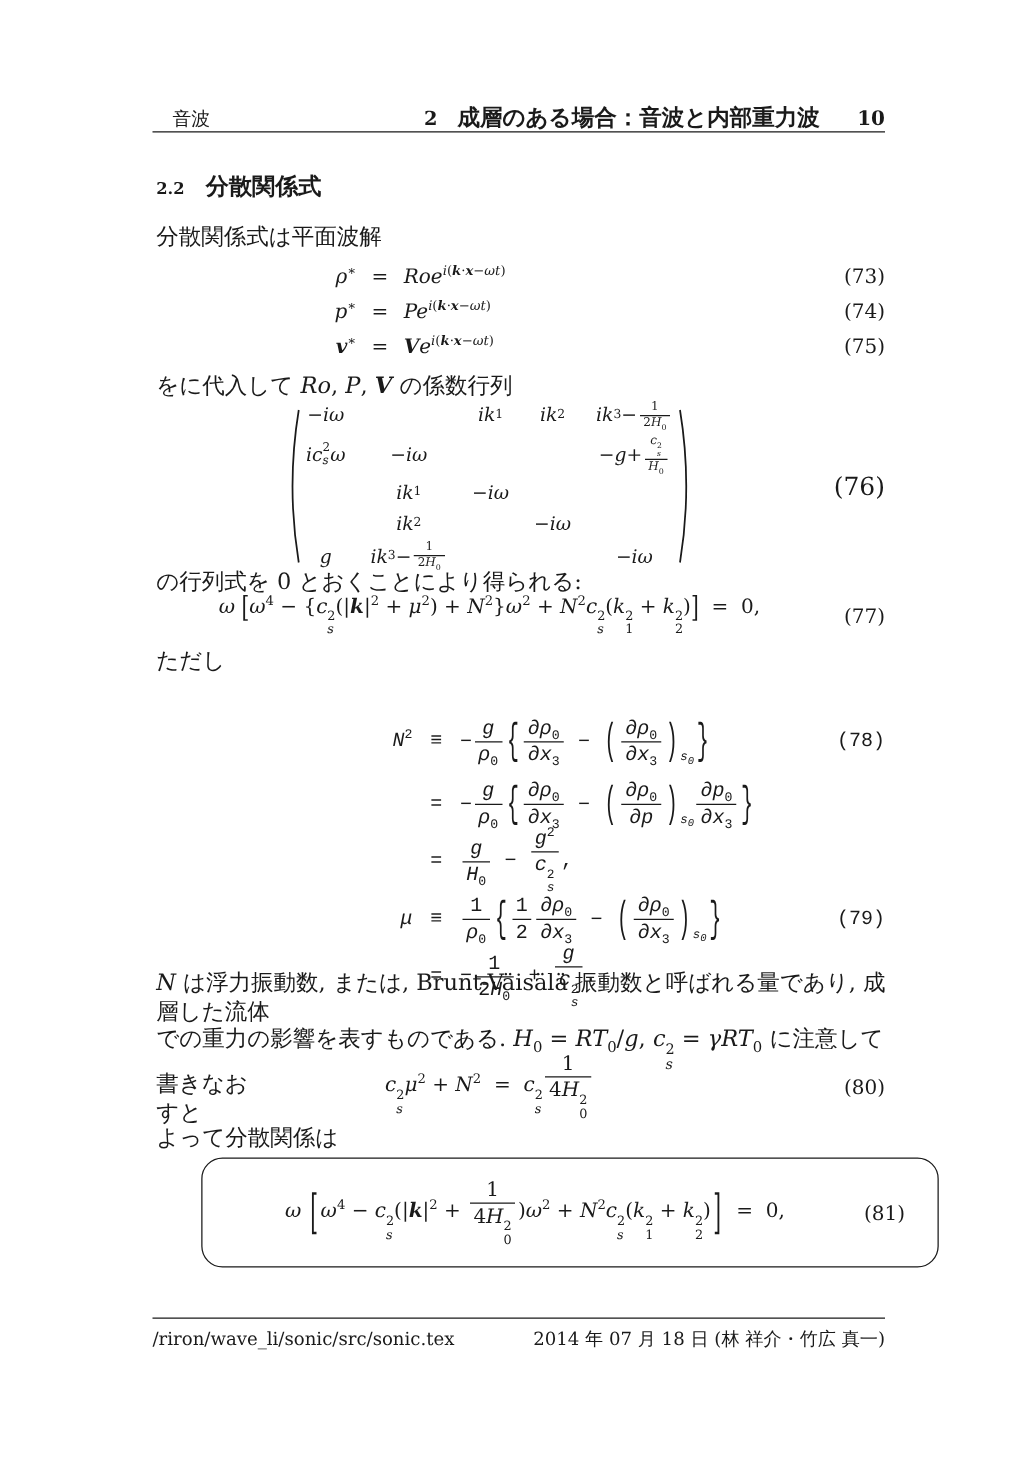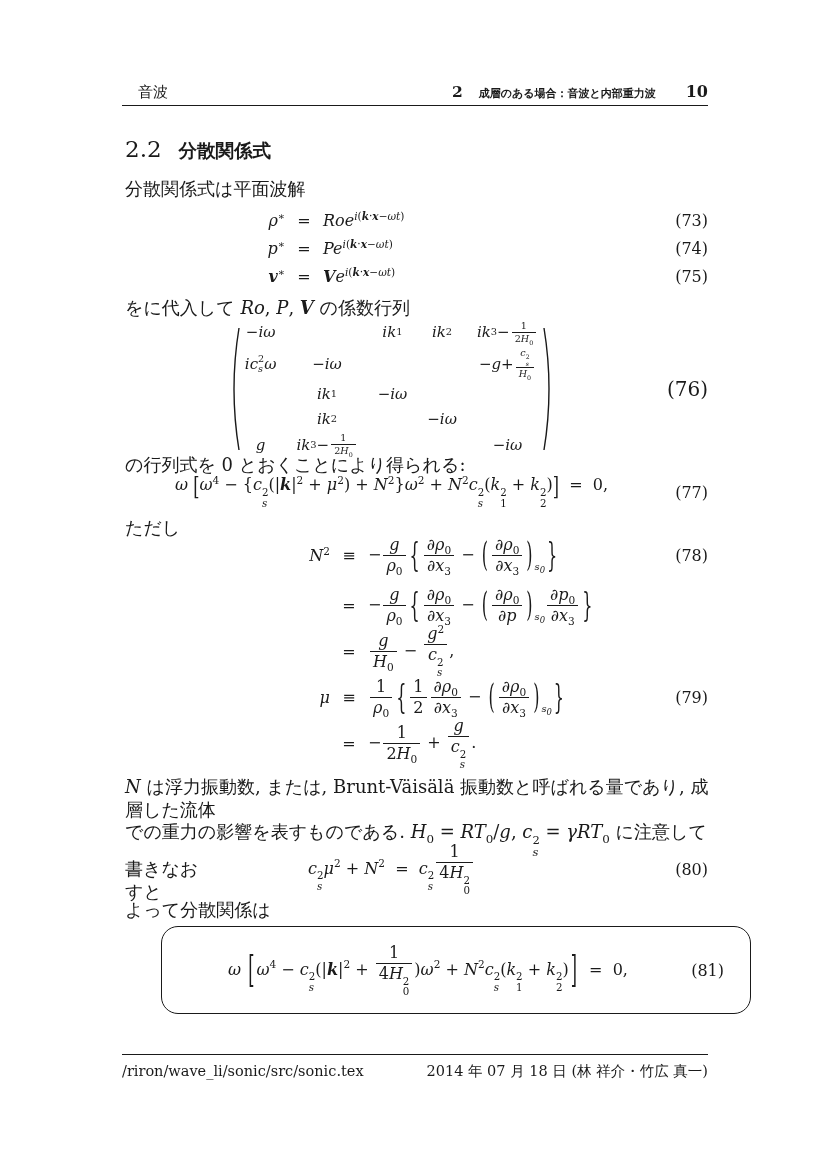--- a/index.html
+++ b/index.html
@@ -52,28 +52,28 @@
   .footer-text { font-size:14.5px;text-align:right; }
 </style>
 </head>
 <body>
 
 <div class="abs" style="left:125px; right:118px; top:82px; display:flex; align-items:baseline;margin-left:13px;">
   <span class="gothic" style="font-size:15px;">音波</span>
   <span style="flex:1;"></span>
   <span style="font-weight:bold; font-size:15.5px;">2</span>
   <span style="width:16px;"></span>
-  <span class="gothic" style="font-weight:bold; font-size:11px;">成層のある場合：音波と内部重力波</span>
+  <span class="gothic" style="font-weight:bold; font-size:18px;">成層のある場合：音波と内部重力波</span>
   <span style="width:30px;"></span>
   <span style="font-weight:bold; font-size:16px;">10</span>
 </div>
 <div class="abs rule" style="left:122px; top:105px; width:586px;"></div>
 
 <div class="abs" style="left:125px; top:136px; display:flex; align-items:baseline;">
-  <span style="font-weight:normal; font-size:23px;">2.2</span>
+  <span style="font-weight:bold; font-size:13px;">2.2</span>
   <span style="width:17px;"></span>
   <span class="gothic" style="font-weight:bold; font-size:18.5px;">分散関係式</span>
 </div>
 
 <div class="abs jp" style="left:125px; top:177px;">分散関係式は平面波解</div>
 
 <div class="abs m" style="left:125px; top:206px; width:583px;">
   <div class="eqrow colA" style="height:28px;">
     <span class="lhs"><i>ρ</i><sup>∗</sup></span>
     <span class="rel">=</span>
@@ -184,21 +184,21 @@
         <span>1</span>
       </span> + <i>k</i><span class="vs">
         <span>2</span>
         <span>2</span>
       </span>)<span class="t13">]</span>&nbsp;&nbsp;=&nbsp;&nbsp;0,</span>
   <span class="eqno">(77)</span>
 </div>
 
 <div class="abs jp" style="left:125px; top:516px;">ただし</div>
 
-<div class="abs m" style="left:125px; top:530px; width:583px;">
+<div class="abs m" style="left:125px; top:568px; width:583px;font-family:Liberation Mono, monospace;">
   <div class="eqrow colB" style="height:50px;">
     <span class="lhs"><i>N</i><sup>2</sup></span>
     <span class="rel">≡</span>
     <span class="rhs">−<span class="fr"><span class="n"><i>g</i></span><span class="d"><i>ρ</i><sub>0</sub></span></span><span class="t2">{</span><span class="fr"><span class="n"><i>∂ρ</i><sub>0</sub></span><span class="d"><i>∂x</i><sub>3</sub></span></span> − <span class="t2">(</span><span class="fr"><span class="n"><i>∂ρ</i><sub>0</sub></span><span class="d"><i>∂x</i><sub>3</sub></span></span><span class="t2">)</span><sub class="pp"><i>s</i><sub>0</sub></sub><span class="t2">}</span></span>
     <span class="eqno">(78)</span>
   </div>
   <div class="eqrow colB" style="height:50px;">
     <span class="lhs"></span>
     <span class="rel">=</span>
     <span class="rhs">−<span class="fr"><span class="n"><i>g</i></span><span class="d"><i>ρ</i><sub>0</sub></span></span><span class="t2">{</span><span class="fr"><span class="n"><i>∂ρ</i><sub>0</sub></span><span class="d"><i>∂x</i><sub>3</sub></span></span> − <span class="t2">(</span><span class="fr"><span class="n"><i>∂ρ</i><sub>0</sub></span><span class="d"><i>∂p</i></span></span><span class="t2">)</span><sub class="pp"><i>s</i><sub>0</sub></sub><span class="fr"><span class="n"><i>∂p</i><sub>0</sub></span><span class="d"><i>∂x</i><sub>3</sub></span></span><span class="t2">}</span></span>

